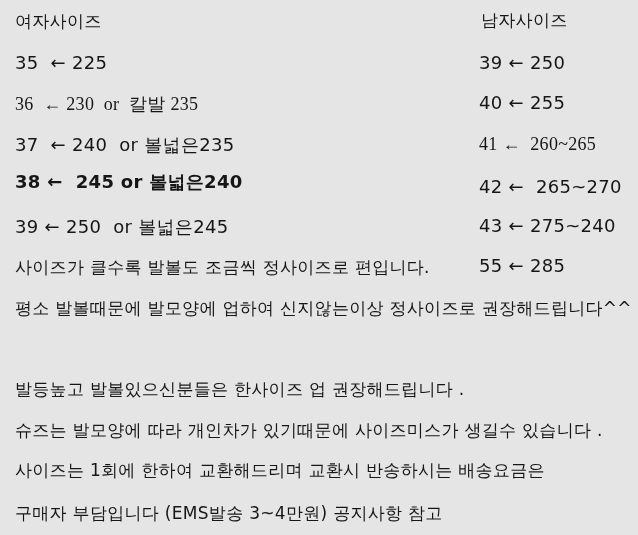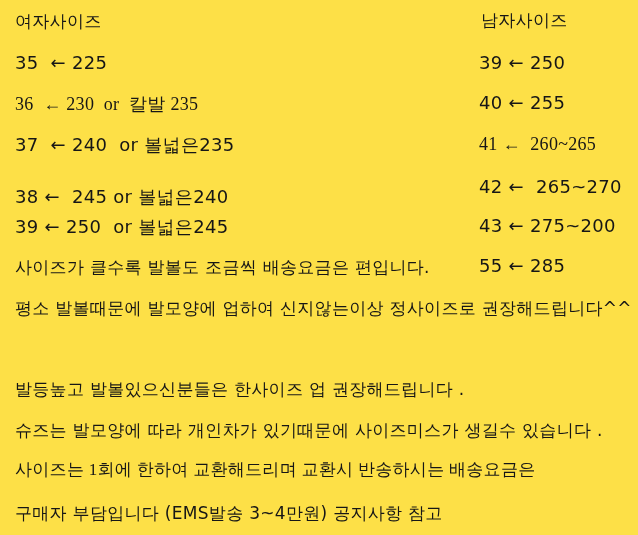--- a/index.html
+++ b/index.html
@@ -4,21 +4,21 @@
 <style>
   html, body {
     margin: 0;
     padding: 0;
     background: #ffffff;
   }
   .canvas {
     position: relative;
     width: 638px;
     height: 535px;
-    background: #fde047;
+    background: #e5e5e5;
     overflow: hidden;
     font-family: "DejaVu Sans", "Liberation Sans", sans-serif;
     color: #161616;
   }
   .line {
     position: absolute;
     white-space: pre;
     font-size: 17px;
     line-height: 22px;
     letter-spacing: 0.3px;
@@ -40,31 +40,31 @@
 </style>
 </head>
 <body>
 
 <div class="canvas">
 
   <div class="line heading" style="left:15px; top:10px;">여자사이즈</div>
   <div class="line size-row" style="left:15px; top:52px;">35  ← 225</div>
   <div class="line size-row" style="left:15px; top:93px;font-family:Liberation Serif, serif;">36  ← 230  or  칼발 235</div>
   <div class="line size-row" style="left:15px; top:134px;">37  ← 240  or 볼넓은235</div>
-  <div class="line size-row" style="left:15px; top:186px;">38 ←  245 or 볼넓은240</div>
+  <div class="line size-row" style="left:15px; top:171px;font-weight:bold;">38 ←  245 or 볼넓은240</div>
   <div class="line size-row" style="left:15px; top:216px;">39 ← 250  or 볼넓은245</div>
 
   <div class="line heading" style="left:481px; top:9px;">남자사이즈</div>
   <div class="line size-row" style="left:479px; top:52px;">39 ← 250</div>
   <div class="line size-row" style="left:479px; top:92px;">40 ← 255</div>
   <div class="line size-row" style="left:479px; top:133px;font-family:Liberation Serif, serif;">41 ←  260~265</div>
   <div class="line size-row" style="left:479px; top:176px;">42 ←  265~270</div>
-  <div class="line size-row" style="left:479px; top:215px;">43 ← 275~200</div>
+  <div class="line size-row" style="left:479px; top:215px;">43 ← 275~240</div>
   <div class="line size-row" style="left:479px; top:255px;">55 ← 285</div>
 
-  <div class="line note" style="left:15px; top:256px;">사이즈가 클수록 발볼도 조금씩 배송요금은 편입니다.</div>
+  <div class="line note" style="left:15px; top:256px;">사이즈가 클수록 발볼도 조금씩 정사이즈로 편입니다.</div>
   <div class="line note" style="left:15px; top:297px;">평소 발볼때문에 발모양에 업하여 신지않는이상 정사이즈로 권장해드립니다^^</div>
   <div class="line note" style="left:15px; top:378px;">발등높고 발볼있으신분들은 한사이즈 업 권장해드립니다 .</div>
   <div class="line note" style="left:15px; top:419px;">슈즈는 발모양에 따라 개인차가 있기때문에 사이즈미스가 생길수 있습니다 .</div>
-  <div class="line note" style="left:15px; top:459px;font-family:Liberation Serif, serif;">사이즈는 1회에 한하여 교환해드리며 교환시 반송하시는 배송요금은</div>
+  <div class="line note" style="left:15px; top:459px;">사이즈는 1회에 한하여 교환해드리며 교환시 반송하시는 배송요금은</div>
   <div class="line note" style="left:15px; top:502px;">구매자 부담입니다 (EMS발송 3~4만원) 공지사항 참고</div>
 
 </div>
 
 </body></html>

